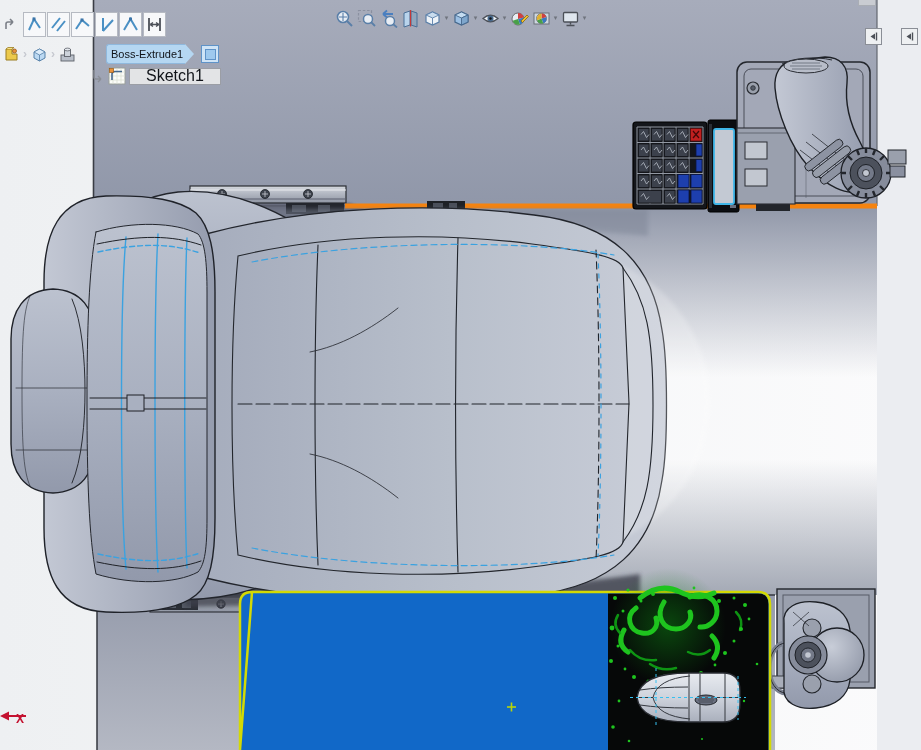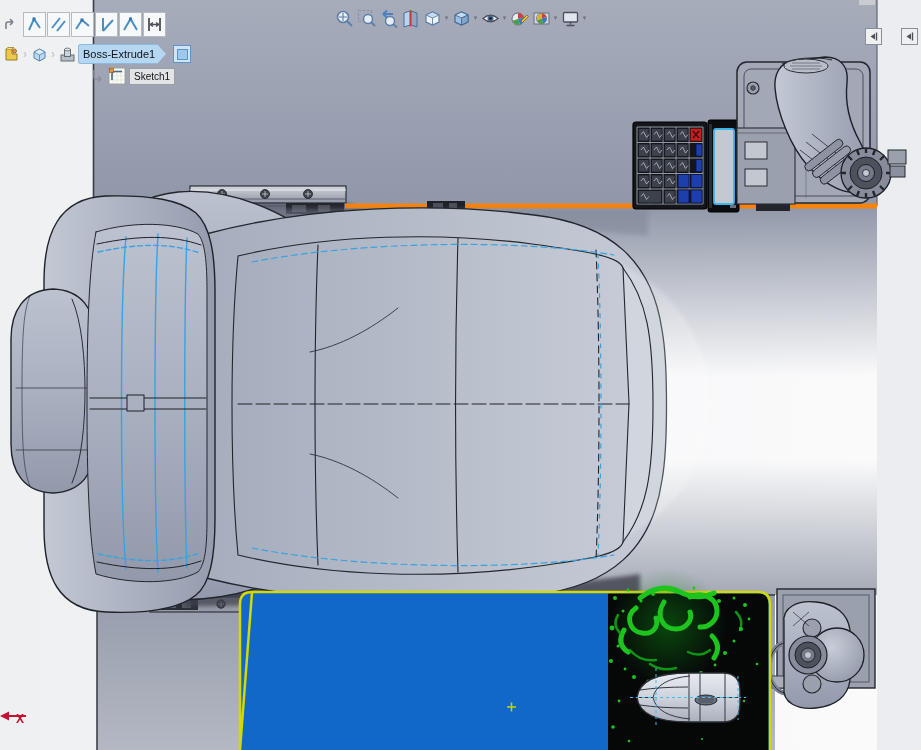--- a/index.html
+++ b/index.html
@@ -18,35 +18,36 @@
   }
   .flyout{width:20px;height:20px;margin-right:1px;display:flex;align-items:center;justify-content:center;}
   .crumbs{left:2px;top:44px;gap:2px;height:20px;}
   .chev{color:#c6c9d0;font-size:12px;font-weight:bold;line-height:18px;padding:0 1px;}
   .crumb-ico{width:18px;height:18px;display:flex;align-items:center;justify-content:center;}
   .pennant{
     display:flex;align-items:center;height:18px;background:var(--breadcrumb-highlight,#b5d7f2);
     border:1px solid #8fb8dd;border-right:none;border-radius:3px 0 0 3px;
     padding:0 2px 0 4px;font-size:11px;color:#101318;
     position:relative;
+    margin-left:28px;
   }
   .pennant:after{
     content:"";position:absolute;right:-9px;top:-1px;width:0;height:0;
     border-top:10px solid transparent;border-bottom:10px solid transparent;
     border-left:9px solid var(--breadcrumb-highlight,#b5d7f2);
   }
   .plane-btn{
     width:16px;height:16px;margin-left:14px;background:#cfe4f6;border:1.5px solid #5f93c8;
     display:flex;align-items:center;justify-content:center;
   }
   .plane-btn .inner{width:9px;height:9px;background:#9ec9ee;border:1px solid #5f93c8;}
   .sketch-row{left:92px;top:66px;gap:3px;height:20px;}
   .sketch-label{
-    height:15px;background:#e3e4e6;border:1px solid #9b9ea5;padding:0 4px;
-    font-size:10px;color:#101318;display:flex;align-items:center;
+    height:15px;background:#e3e4e6;border:1px solid #9b9ea5;padding:0 16px;
+    font-size:16px;color:#101318;display:flex;align-items:center;
   }
   .hud{left:334px;top:5px;gap:1px;height:26px;}
   .hud-item{display:flex;align-items:center;}
   .hud-btn{width:21px;height:22px;display:flex;align-items:center;justify-content:center;}
   .caret{font-size:7px;color:#6f747e;width:7px;text-align:center;}
   .pane-btns{right:3px;top:28px;gap:19px;}
   .pane-btn{
     width:15px;height:15px;border:1px solid #8a8e96;background:#eef0f2;
     display:flex;align-items:center;justify-content:center;
   }

